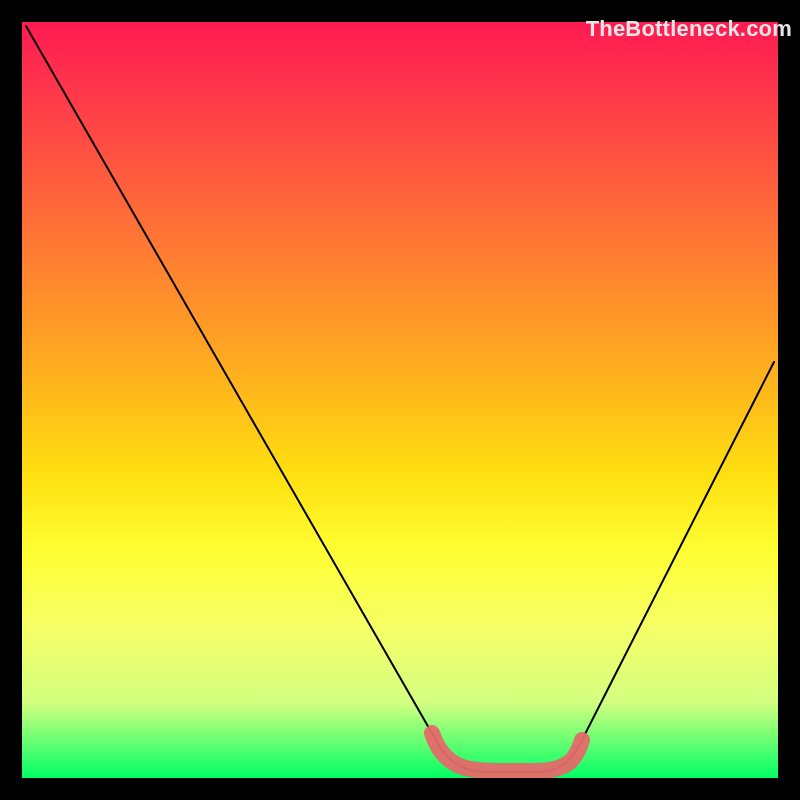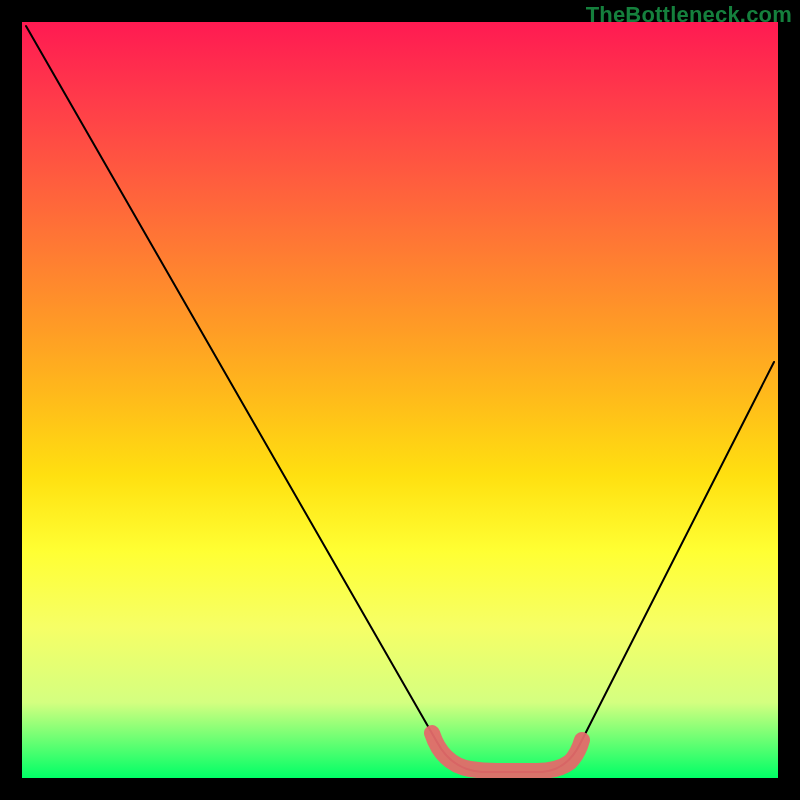--- a/index.html
+++ b/index.html
@@ -33,25 +33,25 @@
       #ffbc1a 50%,
       #ffe010 60%,
       #ffff33 70%,
       #f6ff66 80%,
       #d4ff80 90%,
       #00ff66 100%
     );
   }
   .watermark {
     position: absolute;
-    top: 2px;
+    top: 16px;
     right: 8px;
     font-size: 22px;
     font-weight: 600;
-    color: #15803d;
+    color: #e5e5e5;
     letter-spacing: 0.2px;
   }
   svg.overlay {
     position: absolute;
     left: 0;
     top: 0;
     width: 756px;
     height: 756px;
   }
 </style>

